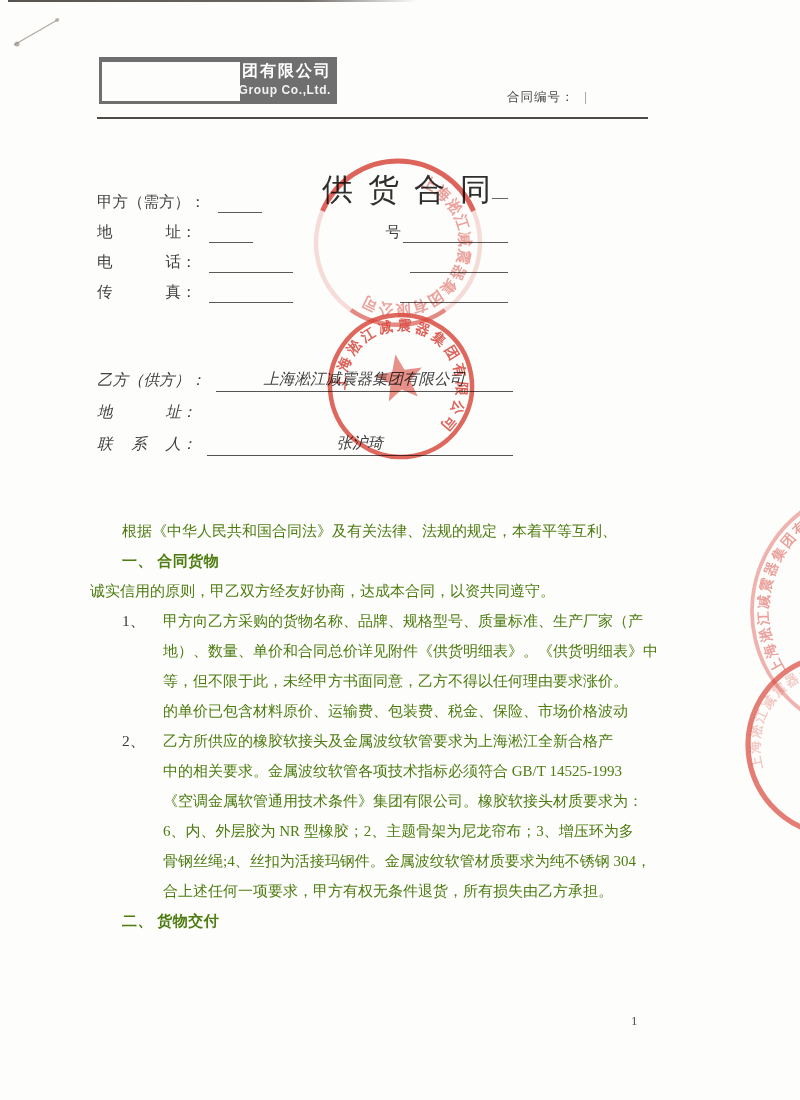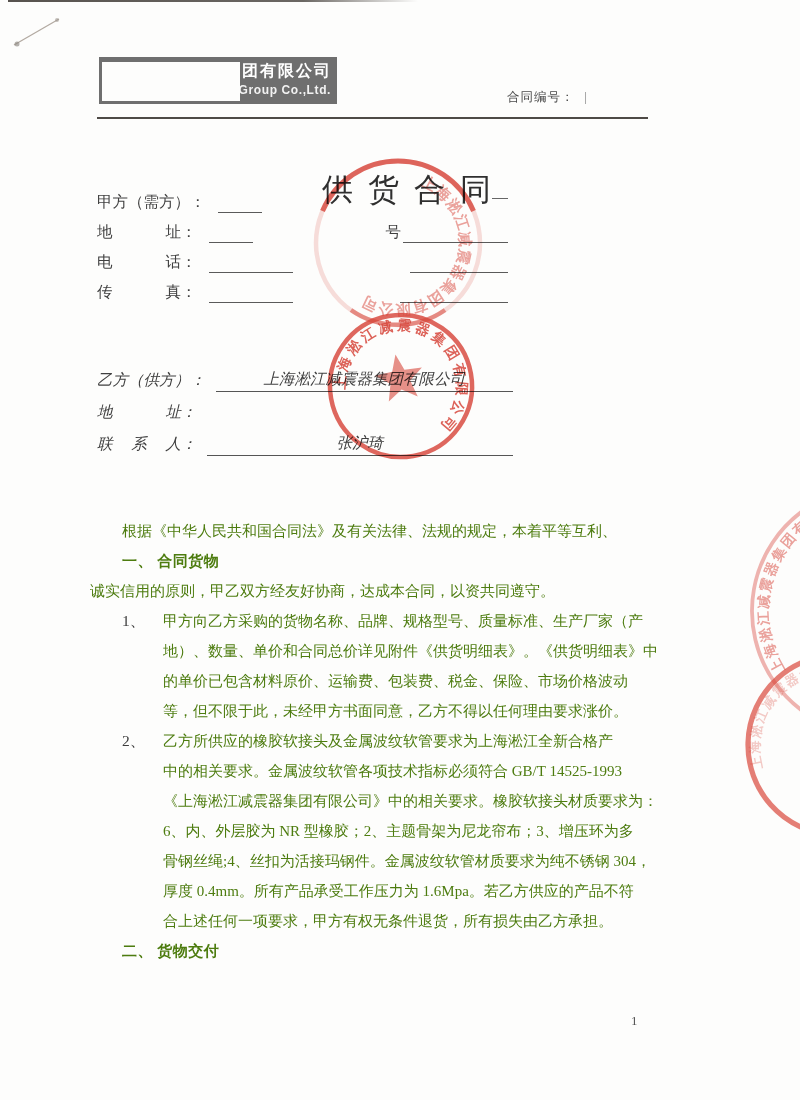--- a/index.html
+++ b/index.html
@@ -116,32 +116,31 @@
 
   <div class="body-block">
     <div class="line indent2">根据《中华人民共和国合同法》及有关法律、法规的规定，本着平等互利、</div>
     <div class="line sect">一、 合同货物</div>
     <div class="line">诚实信用的原则，甲乙双方经友好协商，达成本合同，以资共同遵守。</div>
 
     <div class="item">
       <span class="inum">1、</span>
       <div class="line">甲方向乙方采购的货物名称、品牌、规格型号、质量标准、生产厂家（产</div>
       <div class="line">地）、数量、单价和合同总价详见附件《供货明细表》。《供货明细表》中</div>
+      <div class="line">等，但不限于此，未经甲方书面同意，乙方不得以任何理由要求涨价。</div>
       <div class="line">的单价已包含材料原价、运输费、包装费、税金、保险、市场价格波动</div>
-      <div class="line">等，但不限于此，未经甲方书面同意，乙方不得以任何理由要求涨价。</div>
     </div>
 
     <div class="item">
       <span class="inum">2、</span>
       <div class="line">乙方所供应的橡胶软接头及金属波纹软管要求为上海淞江全新合格产</div>
       <div class="line">中的相关要求。金属波纹软管各项技术指标必须符合 GB/T 14525-1993</div>
-      <div class="line">《上海淞江减震器集团有限公司》中的相关要求。橡胶软接头材质要求为：</div>
+      <div class="line">《空调金属软管通用技术条件》集团有限公司。橡胶软接头材质要求为：</div>
       <div class="line">6、内、外层胶为 NR 型橡胶；2、主题骨架为尼龙帘布；3、增压环为多</div>
       <div class="line">骨钢丝绳;4、丝扣为活接玛钢件。金属波纹软管材质要求为纯不锈钢 304，</div>
-      <div class="line">厚度 0.4mm。所有产品承受工作压力为 1.6Mpa。若乙方供应的产品不符</div>
       <div class="line">合上述任何一项要求，甲方有权无条件退货，所有损失由乙方承担。</div>
     </div>
 
     <div class="line sect">二、 货物交付</div>
   </div>
 
   <div class="page-num">1</div>
 
   <svg class="stamps" width="800" height="1100" viewBox="0 0 800 1100">
     <defs>

